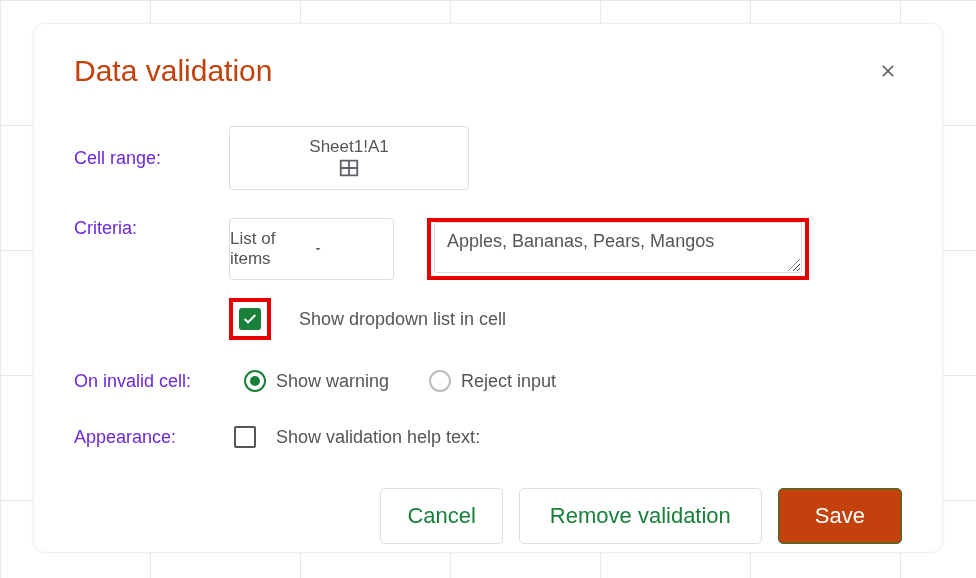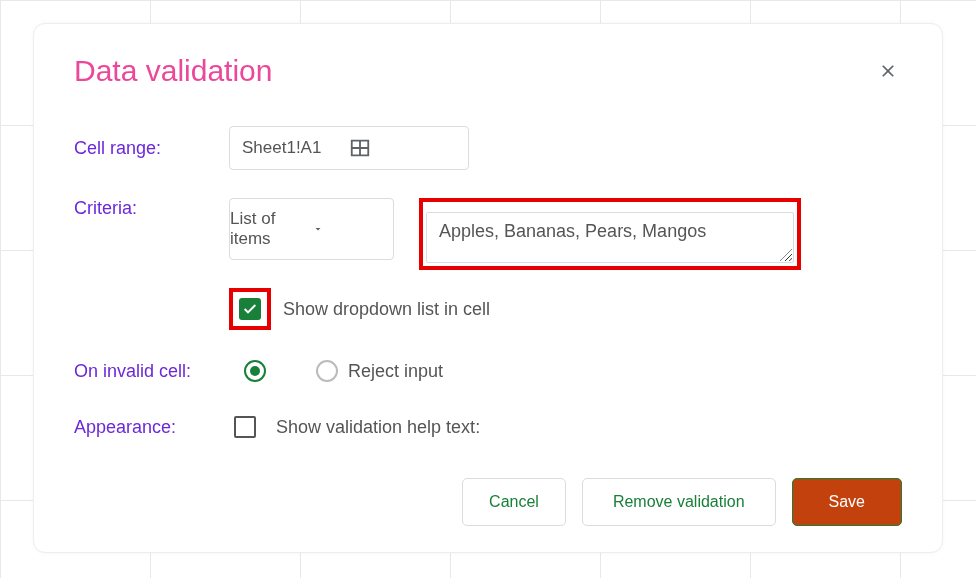--- a/index.html
+++ b/index.html
@@ -32,21 +32,21 @@
       padding: 30px 40px 30px 40px;
     }
     .dialog-header {
       display: flex;
       justify-content: space-between;
       align-items: center;
       margin-bottom: 38px;
     }
     .dialog-title {
       font-size: 30px;
-      color: #ec4899;
+      color: #c2410c;
       font-weight: 400;
     }
     .close-x {
       color: #5f6368;
       cursor: pointer;
       padding: 4px;
     }
     .close-x svg { display: block; }
 
     .row {
@@ -63,20 +63,21 @@
 
     .cell-range-input {
       display: flex;
       align-items: center;
       border: 1px solid #dadce0;
       border-radius: 4px;
       padding: 10px 12px;
       width: 240px;
       color: #555;
       font-size: 17px;
+      flex-direction: column;
     }
     .cell-range-input span { flex: 1; }
     .grid-icon svg { display: block; color: #5f6368; }
 
     .criteria-row {
       display: flex;
       align-items: flex-start;
       margin-bottom: 18px;
     }
     .criteria-select {
@@ -88,22 +89,22 @@
       width: 165px;
       color: #555;
       font-size: 17px;
       cursor: pointer;
     }
     .criteria-select span { flex: 1; }
     .caret-down svg { display: block; color: #5f6368; }
 
     .highlight-box {
       border: 4px solid #e60000;
-      padding: 10px 3px 3px 3px;
-      margin-left: 25px;
+      padding: 0 3px 3px 3px;
+      margin-left: 33px;
     }
     .items-input {
       border: 1px solid #dadce0;
       border-radius: 2px;
       padding: 8px 12px;
       width: 368px;
       height: 51px;
       color: #555;
       font-size: 18px;
       position: relative;
@@ -115,20 +116,21 @@
       right: 0; bottom: 0;
       width: 14px; height: 14px;
     }
     .resize-handle svg { display: block; color: #888; }
 
     .indent-row {
       display: flex;
       align-items: center;
       margin-left: 155px;
       margin-bottom: 30px;
+      gap: 16px;
     }
     .check-highlight {
       border: 4px solid #e60000;
       padding: 6px;
       display: inline-flex;
       margin-right: 12px;
     }
     .checkbox-checked {
       width: 22px; height: 22px;
       background: #188038;
@@ -184,21 +186,21 @@
 
     .footer {
       display: flex;
       justify-content: flex-end;
       gap: 16px;
       margin-top: 30px;
     }
     .btn {
       padding: 14px 26px;
       border-radius: 5px;
-      font-size: 16px;
+      font-size: 22px;
       cursor: pointer;
       border: 1px solid #dadce0;
       background: #fff;
       color: #188038;
       text-align: center;
     }
     .btn.remove { padding: 14px 30px; }
     .btn.save {
       background: #c2410c;
       color: #fff;
@@ -264,20 +266,21 @@
           </svg>
       </div>
     </div>
     <div class="check-text">Show dropdown list in cell</div>
   </div>
 
   <div class="radio-row">
     <div class="label" style="width:170px;">On invalid cell:</div>
     <div class="radio-group">
       <div class="radio checked"></div>
+      <div class="radio-label">Show warning</div>
     </div>
     <div class="radio-group">
       <div class="radio"></div>
       <div class="radio-label">Reject input</div>
     </div>
   </div>
 
   <div class="appearance-row">
     <div class="label">Appearance:</div>
     <div class="checkbox-empty appearance-check"></div>

